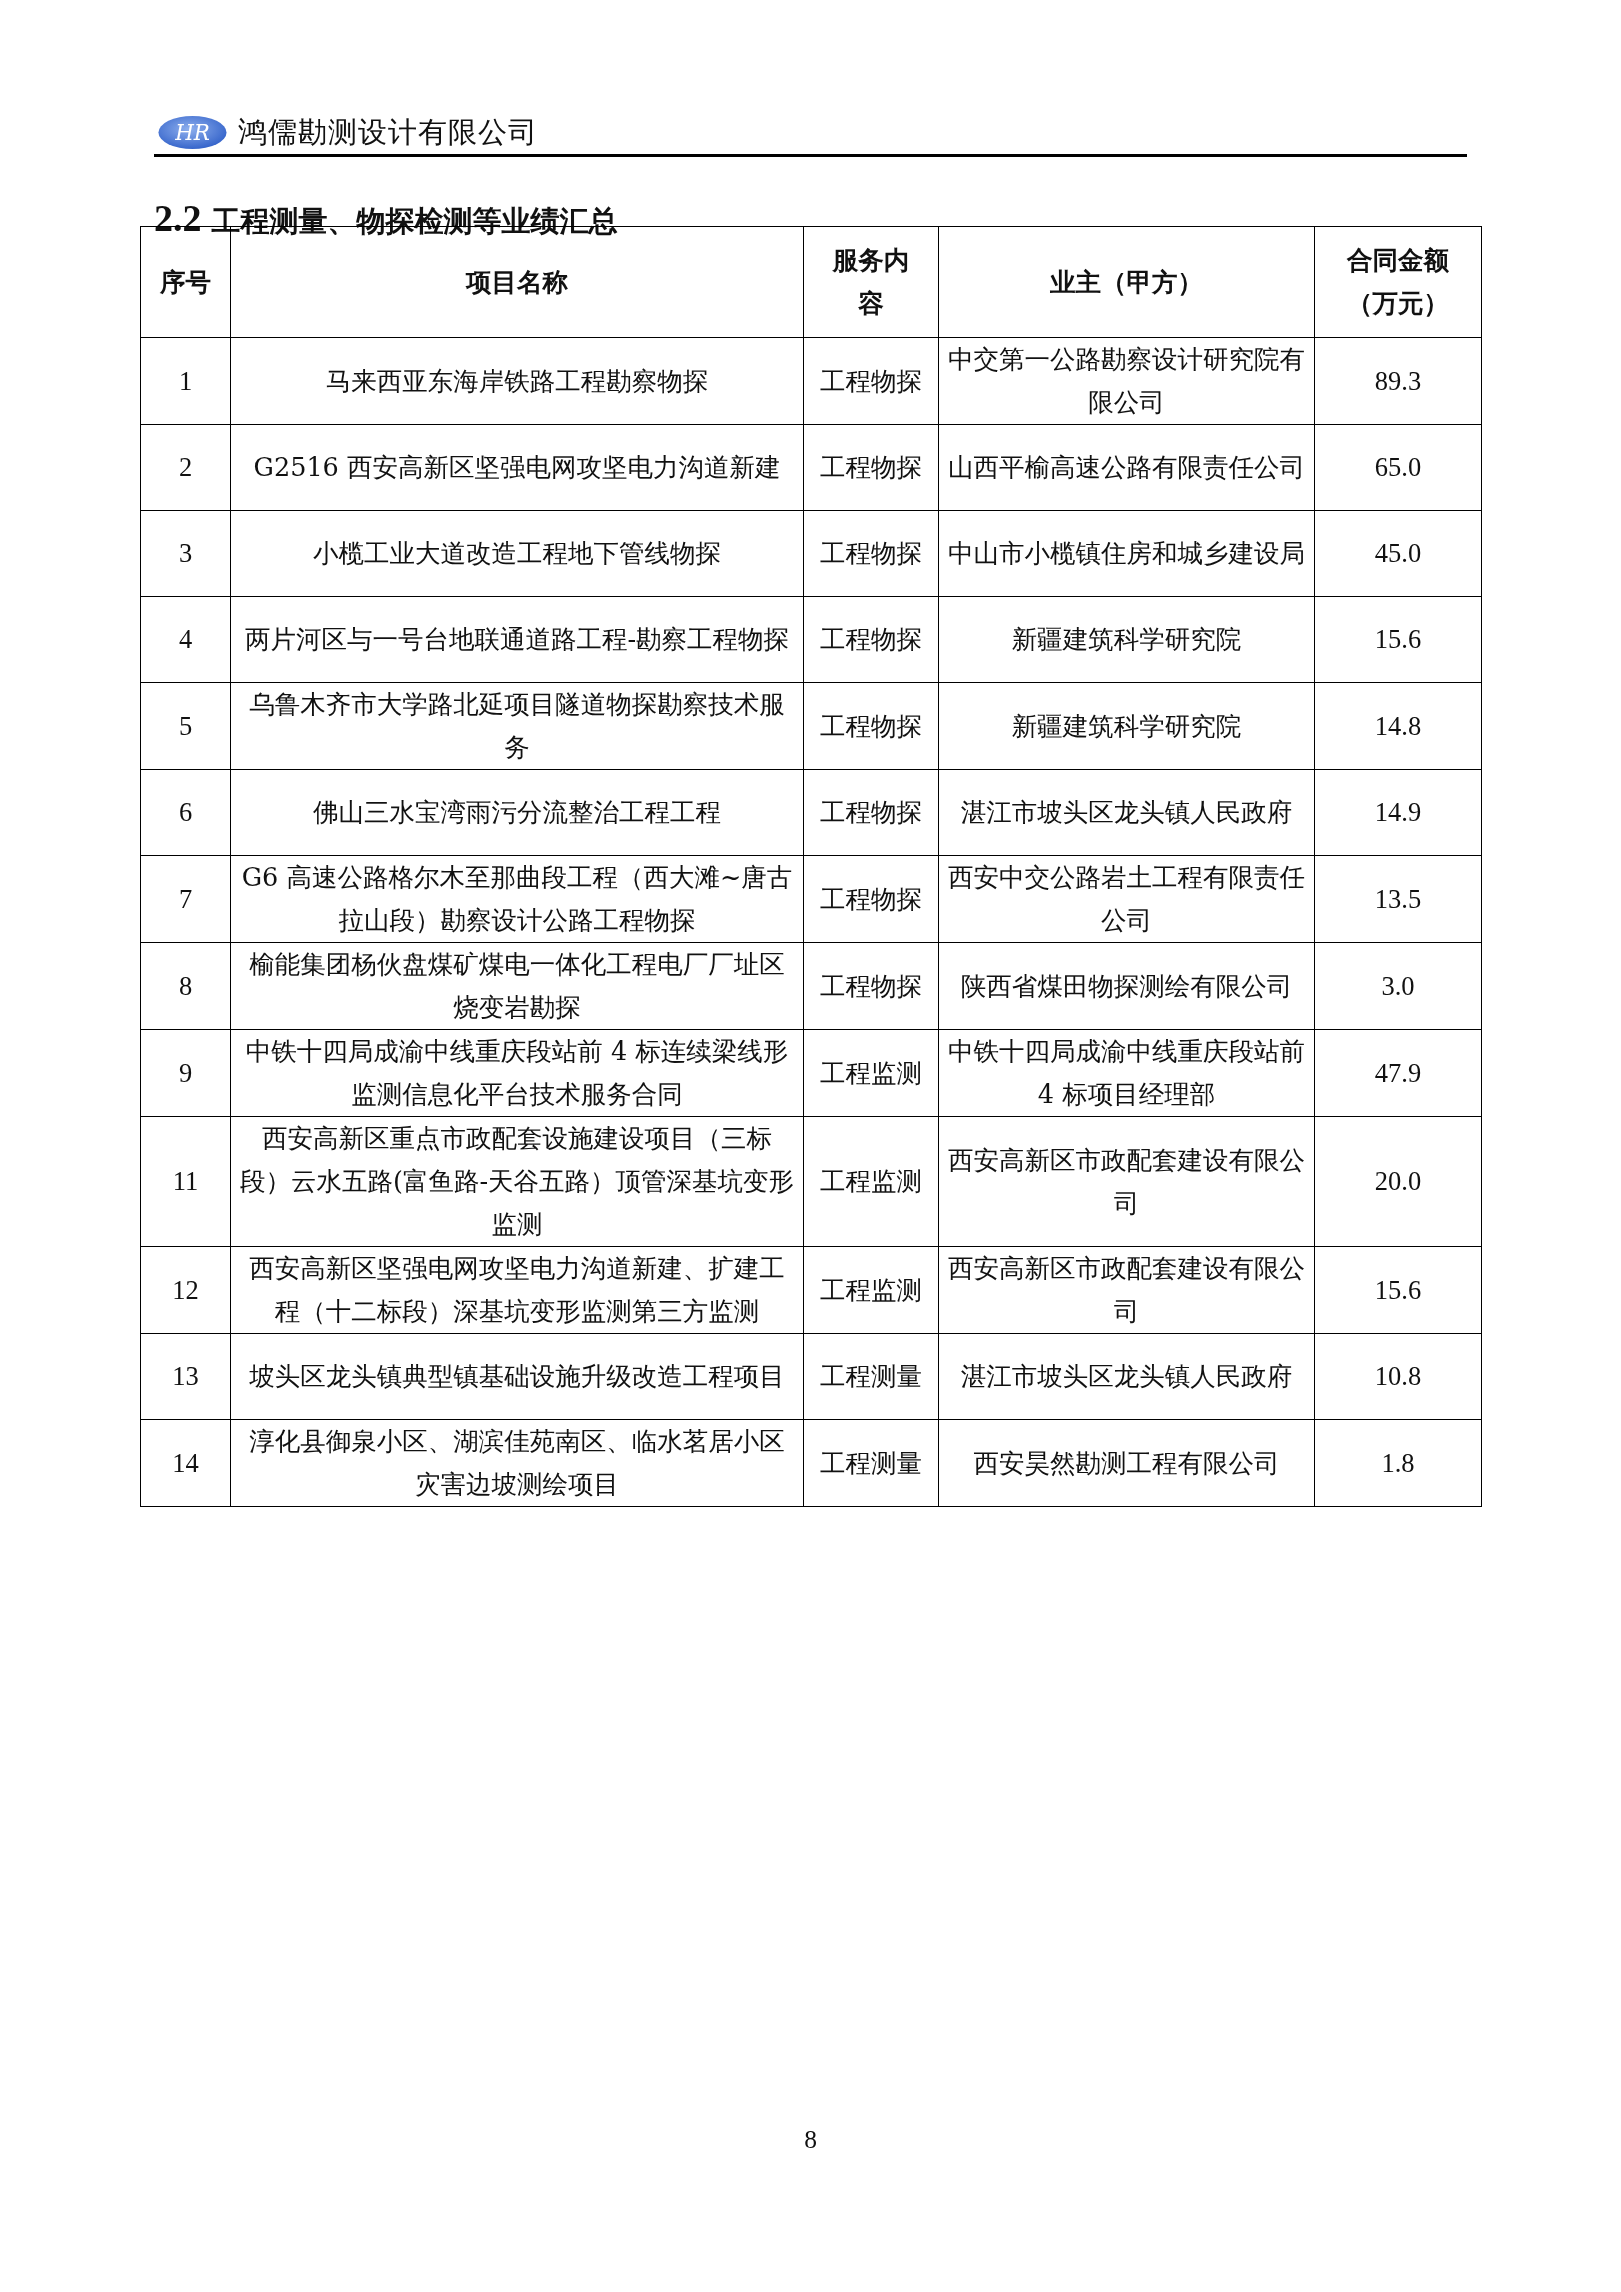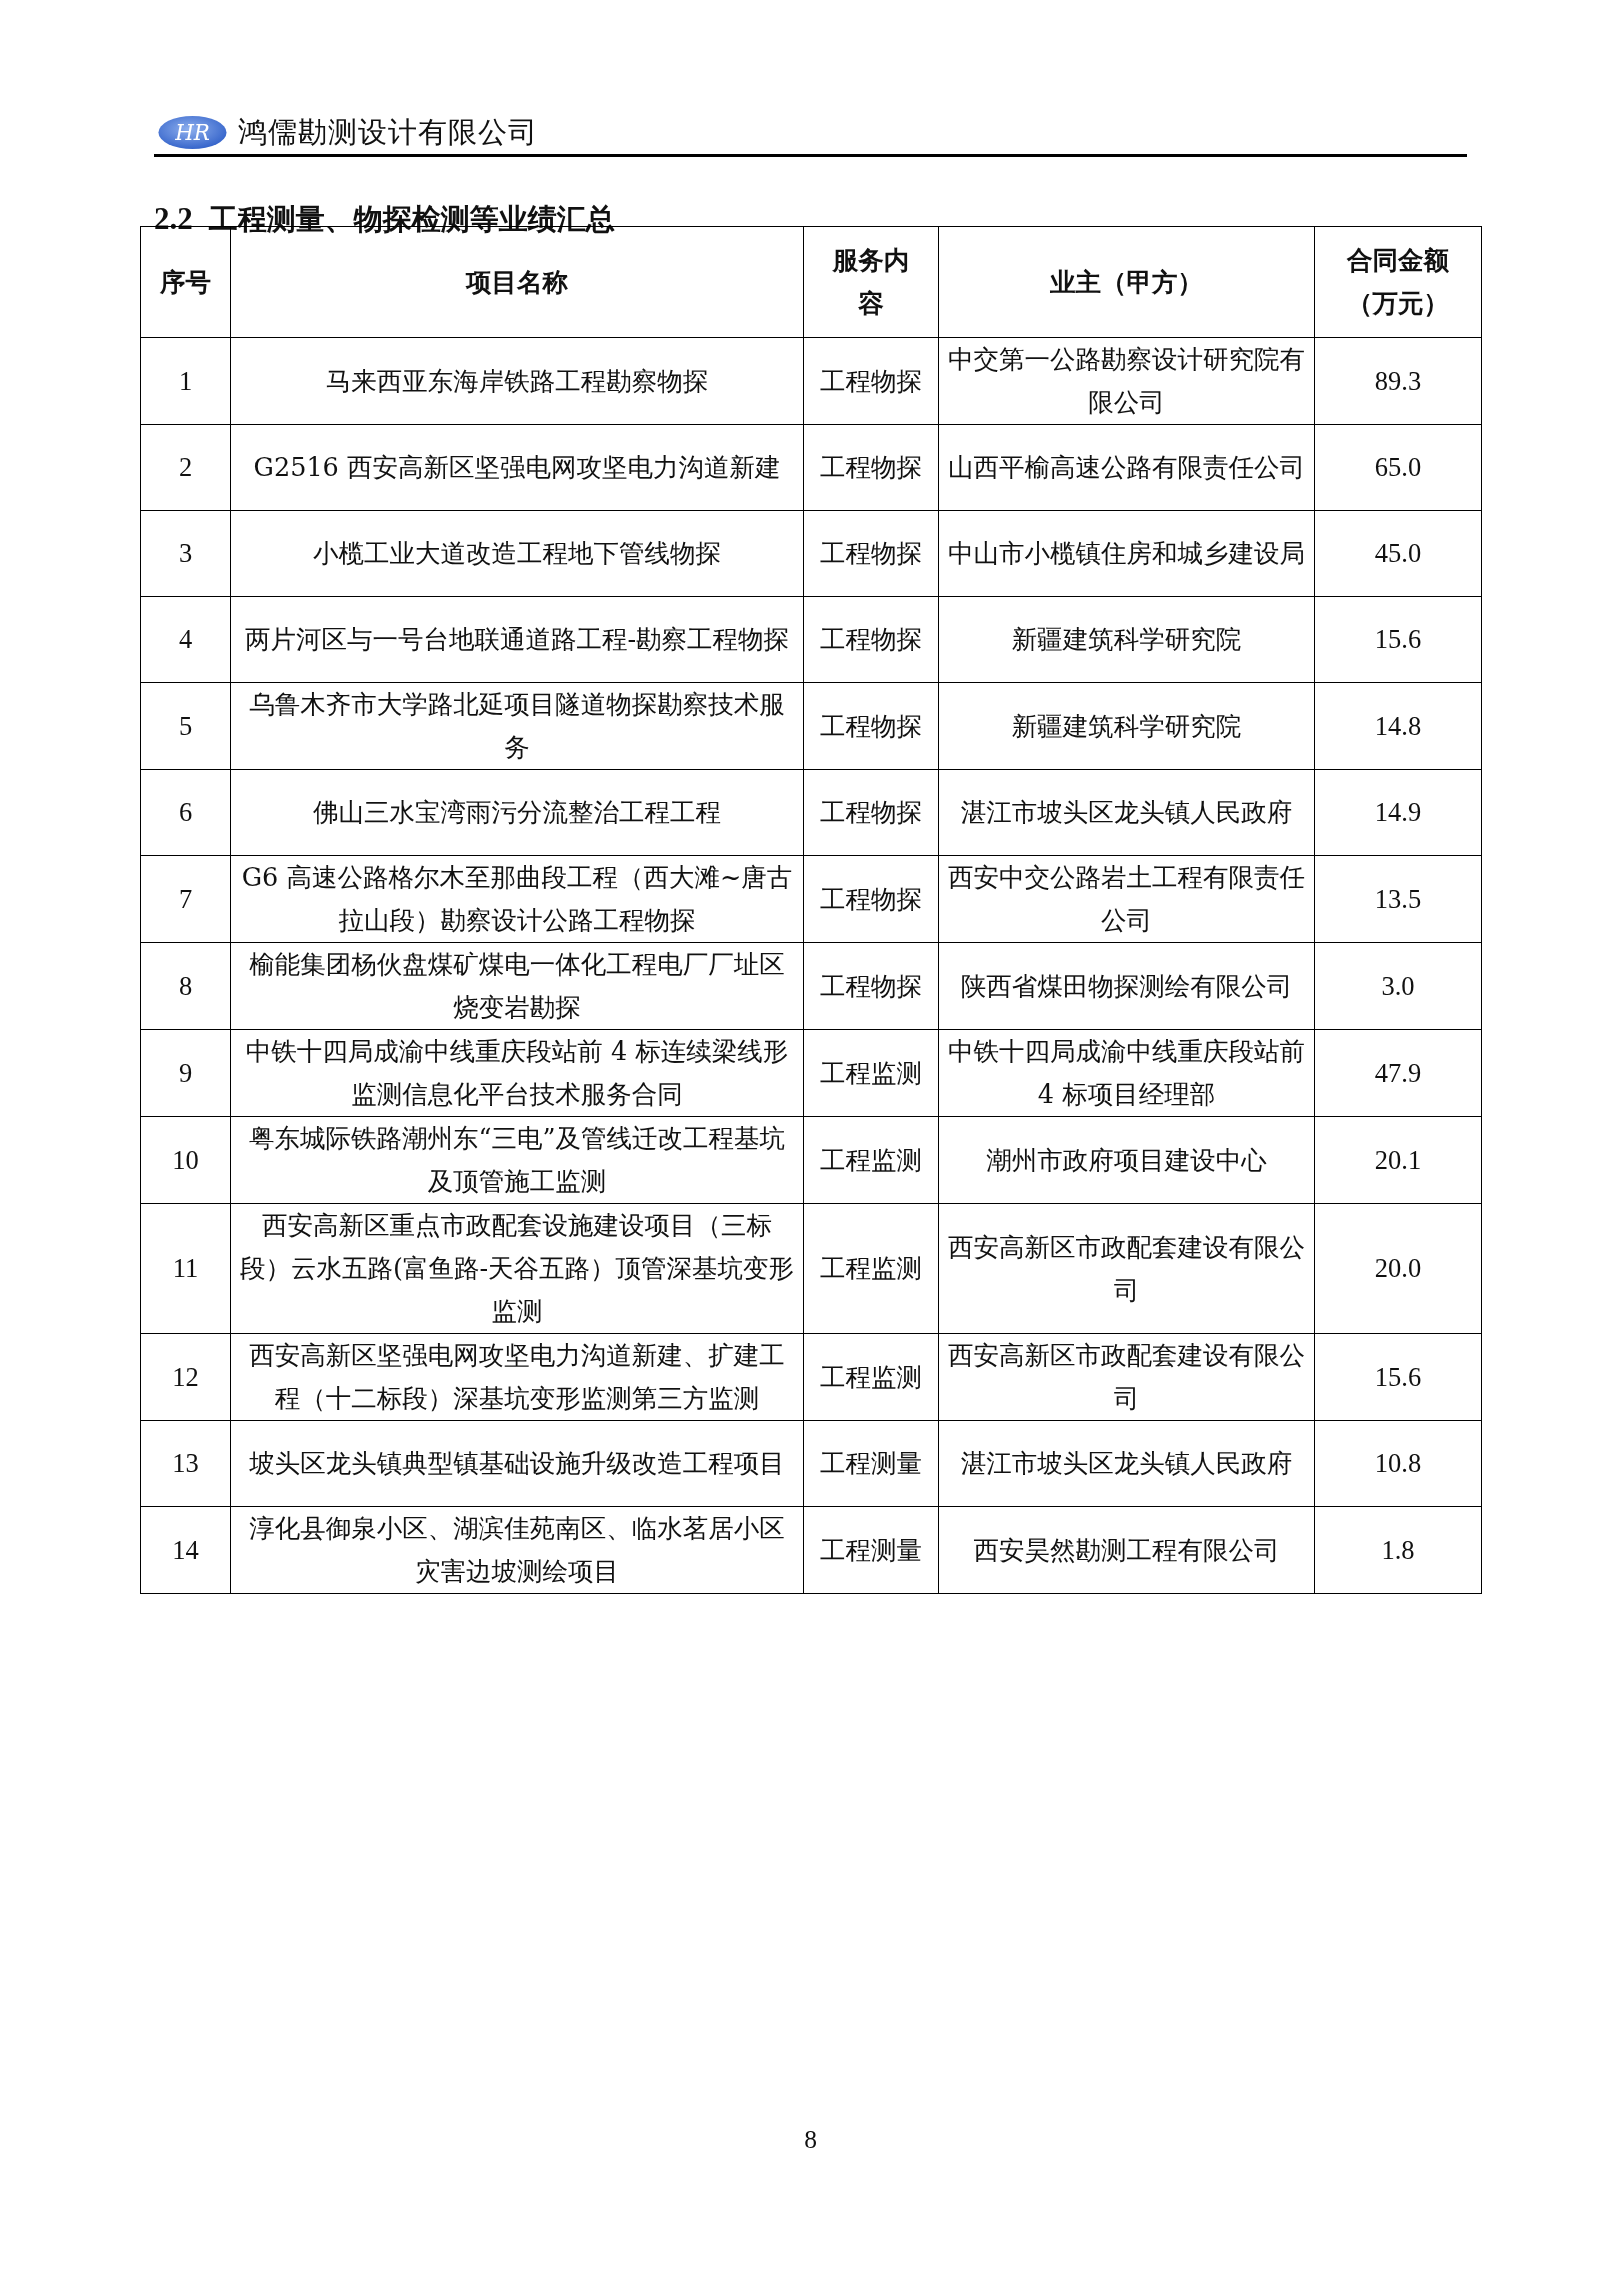--- a/index.html
+++ b/index.html
@@ -4,21 +4,21 @@
 <style>
   html, body { margin: 0; padding: 0; background: #ffffff; }
   body { width: 1621px; height: 2293px; position: relative; overflow: hidden;
          font-family: "DejaVu Serif", "Liberation Serif", serif; color: #111; }
   .logo { position: absolute; left: 157px; top: 115px; width: 71px; height: 35px; }
   .company { position: absolute; left: 238px; top: 113px; font-size: 29px; font-weight: normal;
              font-family: "DejaVu Sans", "Liberation Sans", sans-serif; letter-spacing: 1px; line-height: 39px; }
   .header-rule { position: absolute; left: 154px; top: 154px; width: 1313px; height: 2.9px; background: #000; }
   .section-title { position: absolute; left: 154px; top: 199px; font-size: 29px; font-weight: bold; line-height: 39px;
                    font-family: "DejaVu Sans", "Liberation Sans", sans-serif; }
-  .section-title .num { font-family: "Liberation Serif", serif; font-size: 31px; margin-right: 16px; text-align: right; }
+  .section-title .num { font-family: "Liberation Serif", serif; font-size: 38px; margin-right: 10px; text-align: right; }
   table.perf { position: absolute; left: 140px; top: 226px; border-collapse: collapse; table-layout: fixed; }
   table.perf td, table.perf th { border: 1.5px solid #000; text-align: center; vertical-align: middle;
              padding: 0 7.8px; font-size: 25.5px; line-height: 43px; font-weight: normal; }
   table.perf th { font-weight: bold; font-family: "DejaVu Sans", "Liberation Sans", sans-serif; font-size: 25.5px; }
   table.perf td.num, table.perf td.amt { font-family: "Liberation Serif", serif; font-size: 26.5px; }
   .hdr-row { height: 111px; }
   .row { height: 86px; }
   .row.tall { height: 129px; }
   .page-num { position: absolute; left: 0; width: 1621px; top: 2125px; text-align: center;
               font-family: "Liberation Serif", serif; font-size: 25.5px; }
@@ -117,27 +117,20 @@
       <td>陕西省煤田物探测绘有限公司</td>
       <td class="amt">3.0</td>
     </tr>
     <tr class="row">
       <td class="num">9</td>
       <td>中铁十四局成渝中线重庆段站前 4 标连续梁线形监测信息化平台技术服务合同</td>
       <td>工程监测</td>
       <td>中铁十四局成渝中线重庆段站前 4 标项目经理部</td>
       <td class="amt">47.9</td>
     </tr>
-    <tr class="row">
-      <td class="num">10</td>
-      <td>粤东城际铁路潮州东“三电”及管线迁改工程基坑及顶管施工监测</td>
-      <td>工程监测</td>
-      <td>潮州市政府项目建设中心</td>
-      <td class="amt">20.1</td>
-    </tr>
     <tr class="row tall">
       <td class="num">11</td>
       <td>西安高新区重点市政配套设施建设项目（三标段）云水五路(富鱼路-天谷五路）顶管深基坑变形监测</td>
       <td>工程监测</td>
       <td>西安高新区市政配套建设有限公司</td>
       <td class="amt">20.0</td>
     </tr>
     <tr class="row">
       <td class="num">12</td>
       <td>西安高新区坚强电网攻坚电力沟道新建、扩建工程（十二标段）深基坑变形监测第三方监测</td>

